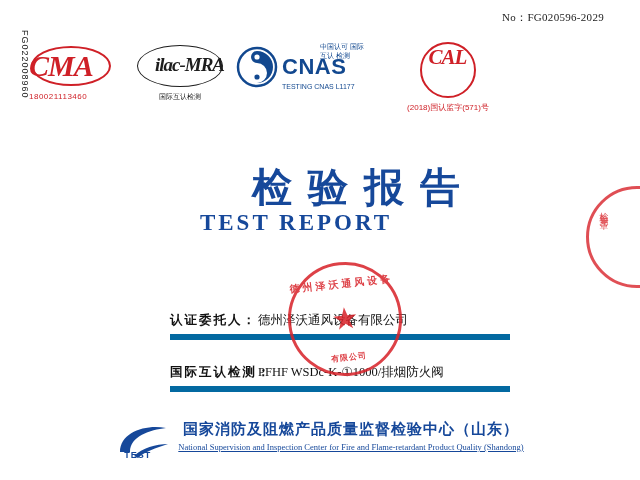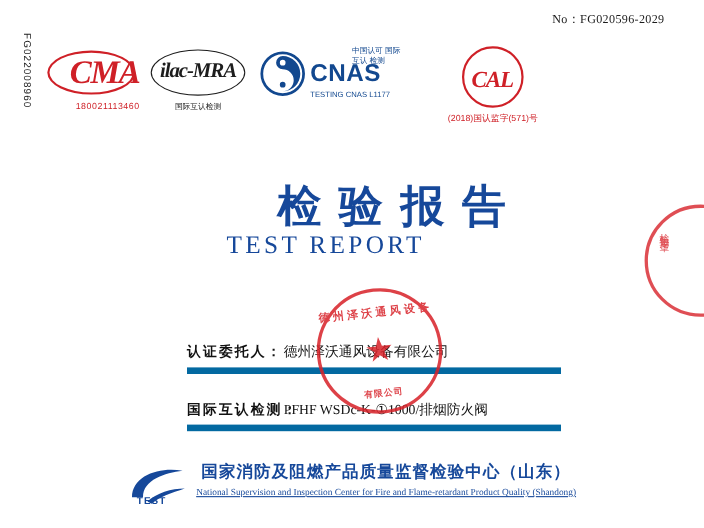--- a/index.html
+++ b/index.html
@@ -44,23 +44,23 @@
     top: 42px;
     width: 440px;
     height: 80px;
   }
   .logo {
     position: absolute;
     top: 0;
   }
   
   .cma {
-    left: 13px;
+    left: 1px;
     width: 86px;
-    text-align: right;
+    text-align: left;
   }
   .cma .cma-box {
     position: relative;
     width: 86px;
     height: 48px;
   }
   .cma .cma-text {
     font-family: "Liberation Serif", serif;
     font-weight: bold;
     font-style: italic;
@@ -89,20 +89,21 @@
   
   .ilac {
     left: 108px;
     width: 88px;
     text-align: center;
   }
   .ilac .ilac-box {
     position: relative;
     width: 88px;
     height: 48px;
+    text-align: right;
   }
   .ilac .ilac-ell {
     position: absolute;
     left: 1px;
     top: 3px;
     width: 86px;
     height: 42px;
     border: 1.5px solid #1d1d1d;
     border-radius: 50%;
     box-sizing: border-box;
@@ -177,21 +178,21 @@
     margin: 0 auto;
     width: 56px;
     height: 56px;
     border: 2.5px solid #cf2027;
     border-radius: 50%;
     box-sizing: border-box;
   }
   .cal .cal-letters {
     position: absolute;
     left: 0;
-    top: 16px;
+    top: 1px;
     width: 51px;
     font-family: "Liberation Serif", serif;
     font-weight: bold;
     font-style: italic;
     font-size: 21px;
     color: #cf2027;
     letter-spacing: -1px;
   }
   .cal .cal-sub {
     font-size: 8px;
@@ -215,21 +216,21 @@
     color: #16489a;
     padding-left: 36px;
   }
   .title-en {
     position: absolute;
     top: 210px;
     left: 0;
     width: 592px;
     text-align: center;
     font-family: "Liberation Serif", serif;
-    font-weight: normal;
+    font-weight: bold;
     font-size: 23px;
     letter-spacing: 3px;
     color: #16489a;
   }
   
   .fields {
     position: absolute;
     left: 170px;
     top: 300px;
     width: 340px;

